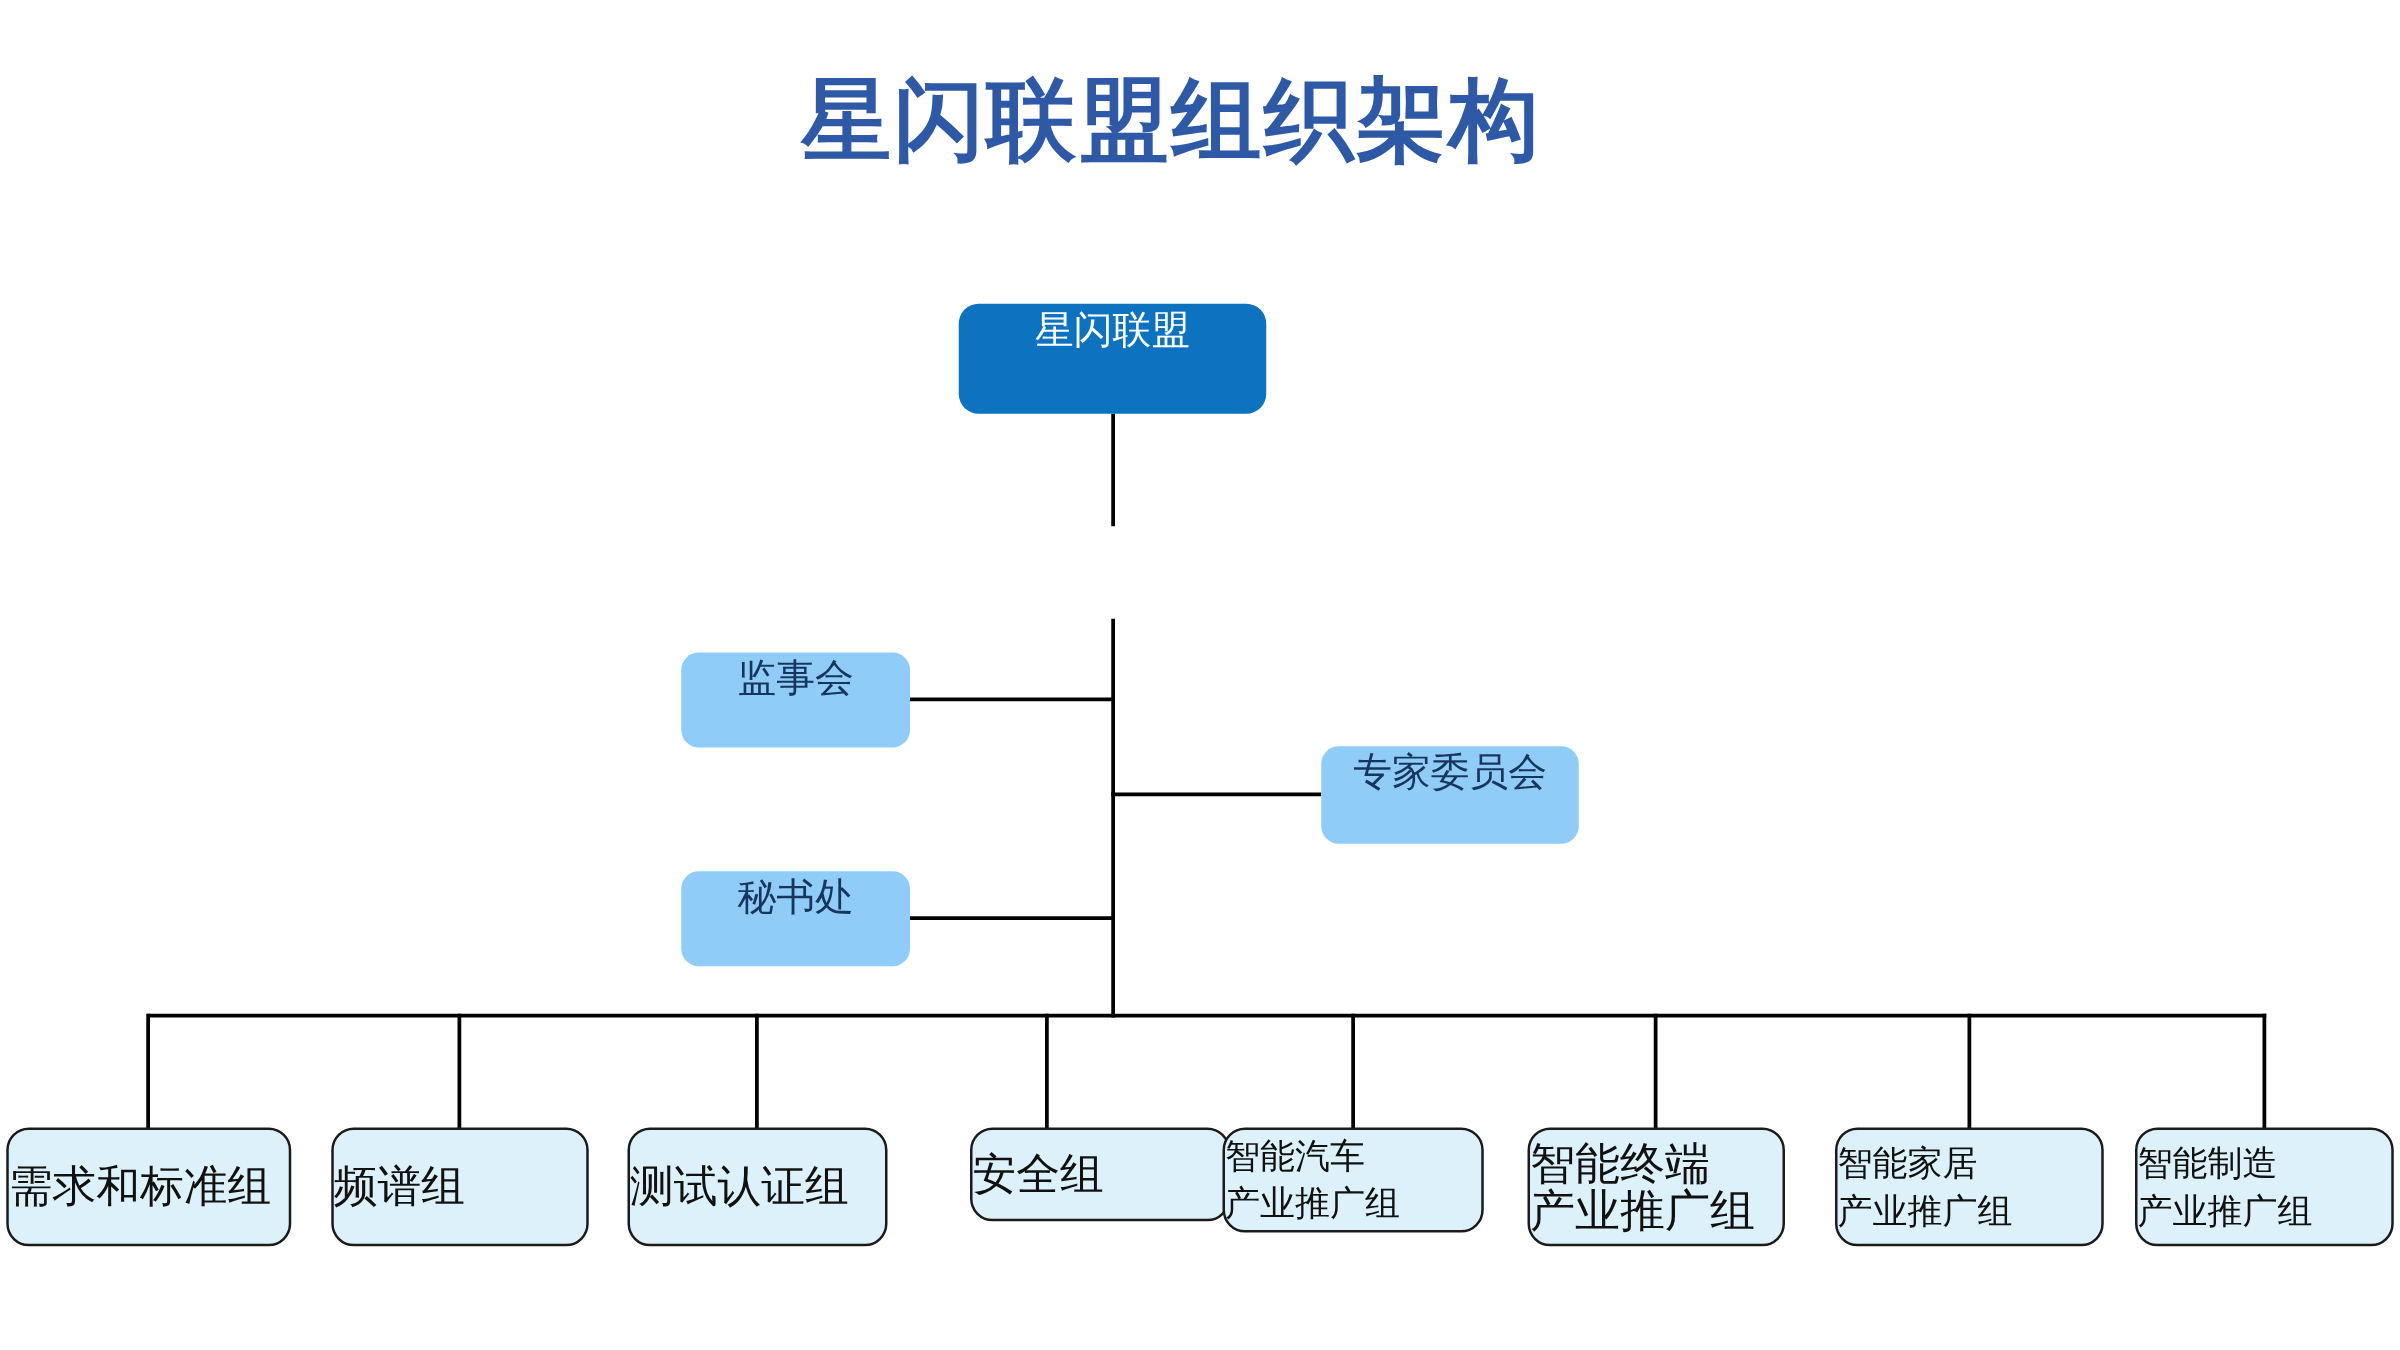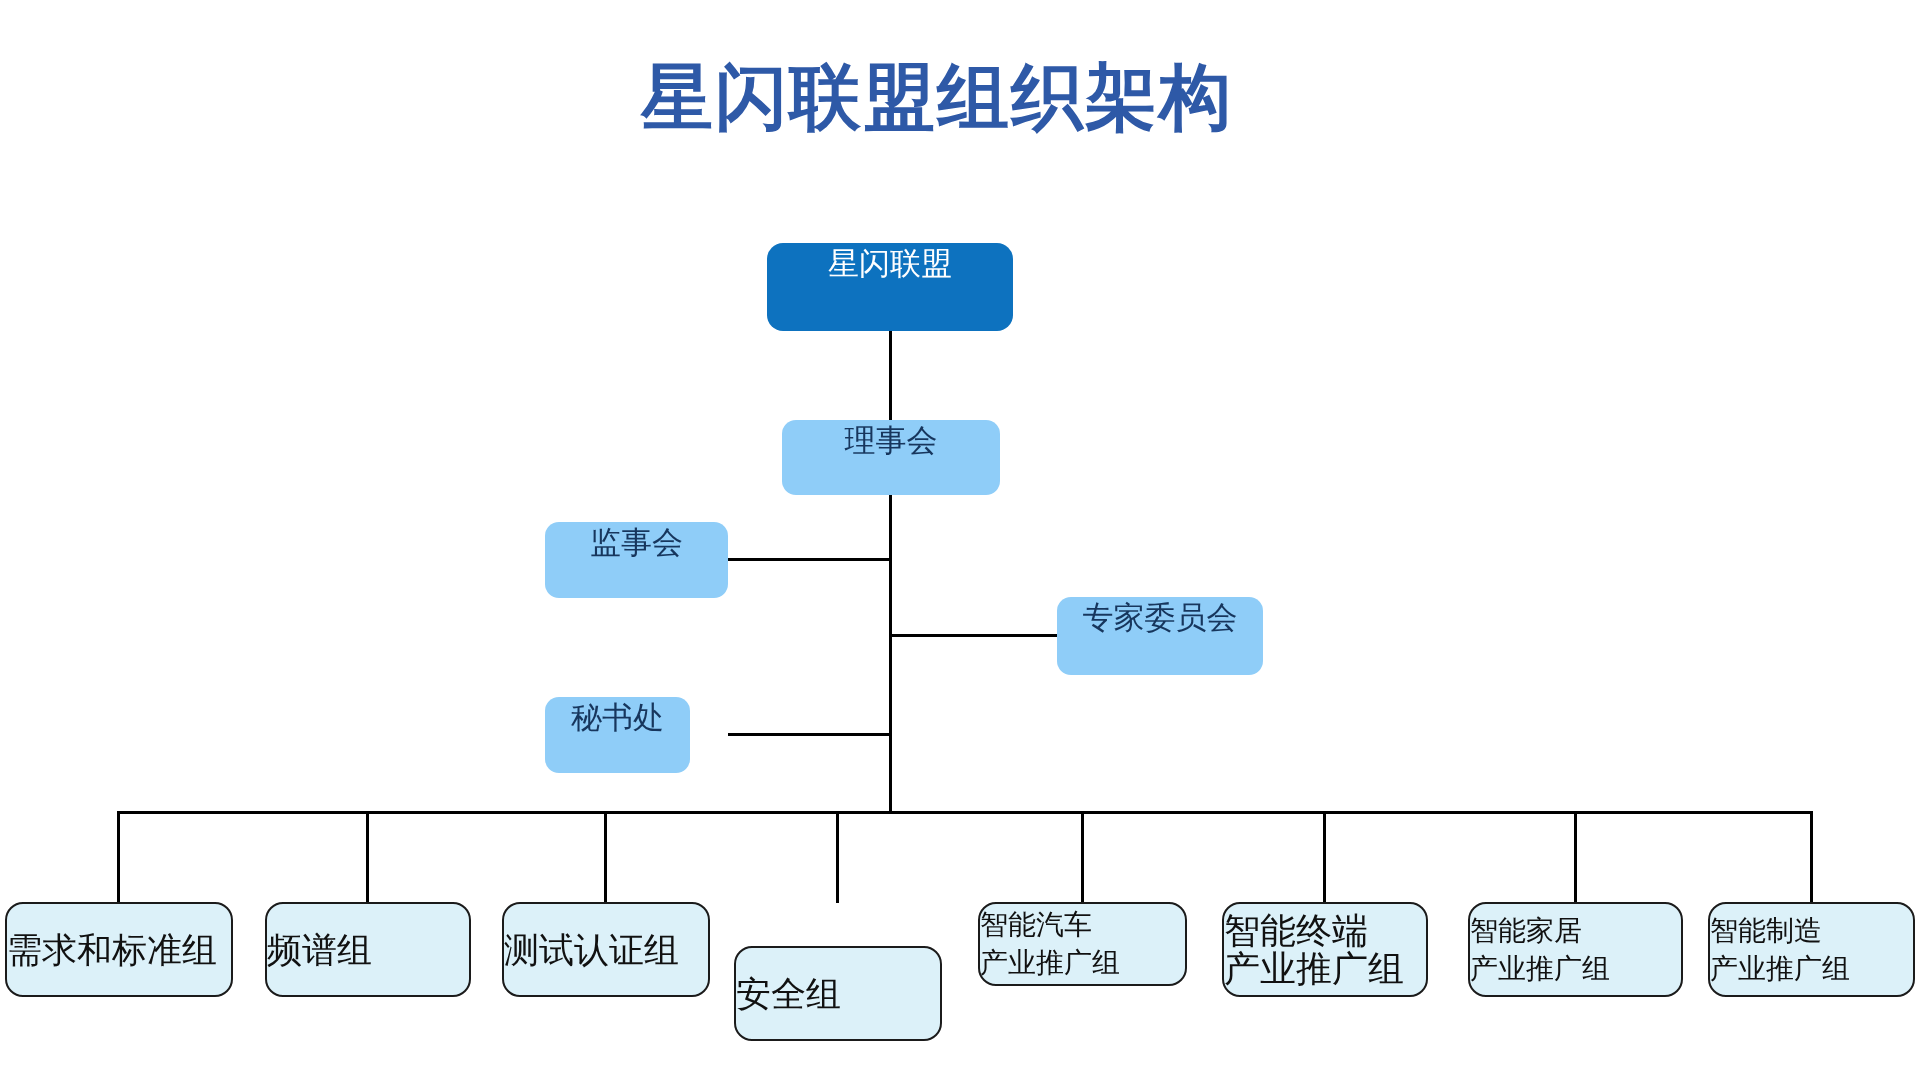--- a/index.html
+++ b/index.html
@@ -49,49 +49,46 @@
   <div class="line vline" style="left:836px;top:811px;height:92px;"></div>
   <div class="line vline" style="left:1081px;top:811px;height:92px;"></div>
   <div class="line vline" style="left:1323px;top:811px;height:92px;"></div>
   <div class="line vline" style="left:1574px;top:811px;height:92px;"></div>
   <div class="line vline" style="left:1810px;top:811px;height:92px;"></div>
 
   <div class="node root" style="left:767px;top:243px;width:246px;height:88px;">
     <span>星闪联盟</span>
   </div>
 
-  <div class="node branch" style="left:782px;top:420px;width:218px;height:75px;">
-    <span>理事会</span>
-  </div>
 
   <div class="node branch" style="left:545px;top:522px;width:183px;height:76px;">
     <span>监事会</span>
   </div>
 
   <div class="node branch" style="left:1057px;top:597px;width:206px;height:78px;">
     <span>专家委员会</span>
   </div>
 
-  <div class="node branch" style="left:545px;top:697px;width:145px;height:76px;border-radius:14px;">
+  <div class="node branch" style="left:545px;top:697px;width:183px;height:76px;border-radius:14px;">
     <span>秘书处</span>
   </div>
 
   <div class="node leaf" style="left:5px;top:902px;width:228px;height:95px;">
     <span>需求和标准组</span>
   </div>
 
   <div class="node leaf" style="left:265px;top:902px;width:206px;height:95px;">
     <span>频谱组</span>
   </div>
 
   <div class="node leaf" style="left:502px;top:902px;width:208px;height:95px;">
     <span>测试认证组</span>
   </div>
 
-  <div class="node leaf" style="left:734px;top:902px;width:208px;height:95px;margin-top:44px;">
+  <div class="node leaf" style="left:776px;top:902px;width:208px;height:75px;">
     <span>安全组</span>
   </div>
 
   <div class="node leaf" style="left:978px;top:902px;width:209px;height:84px;font-size:28px;">
     <span>智能汽车</span>
     <span>产业推广组</span>
   </div>
 
   <div class="node leaf" style="left:1222px;top:902px;width:206px;height:95px;font-size:36px;">
     <span>智能终端</span>

